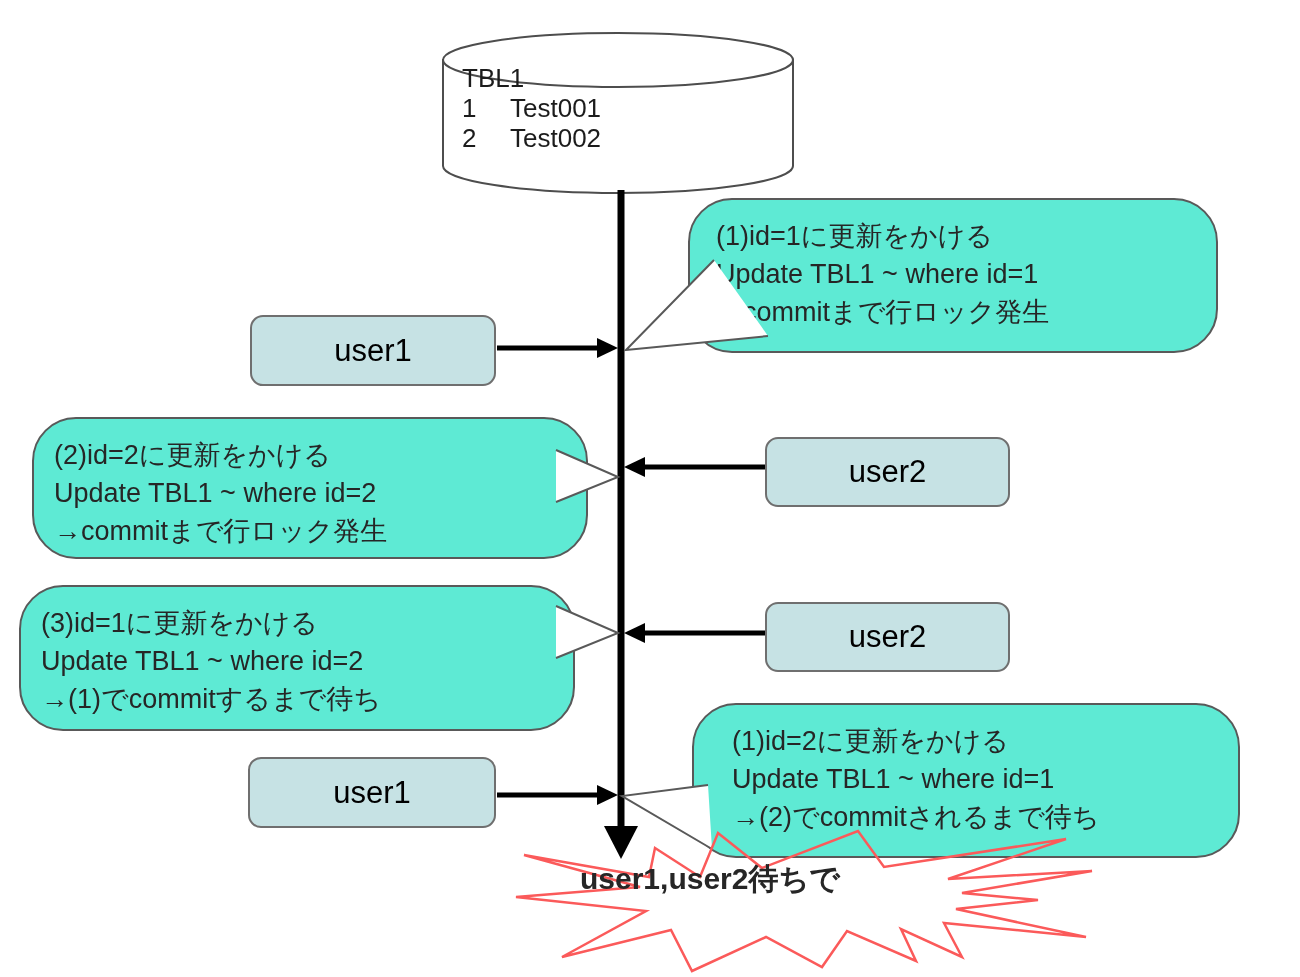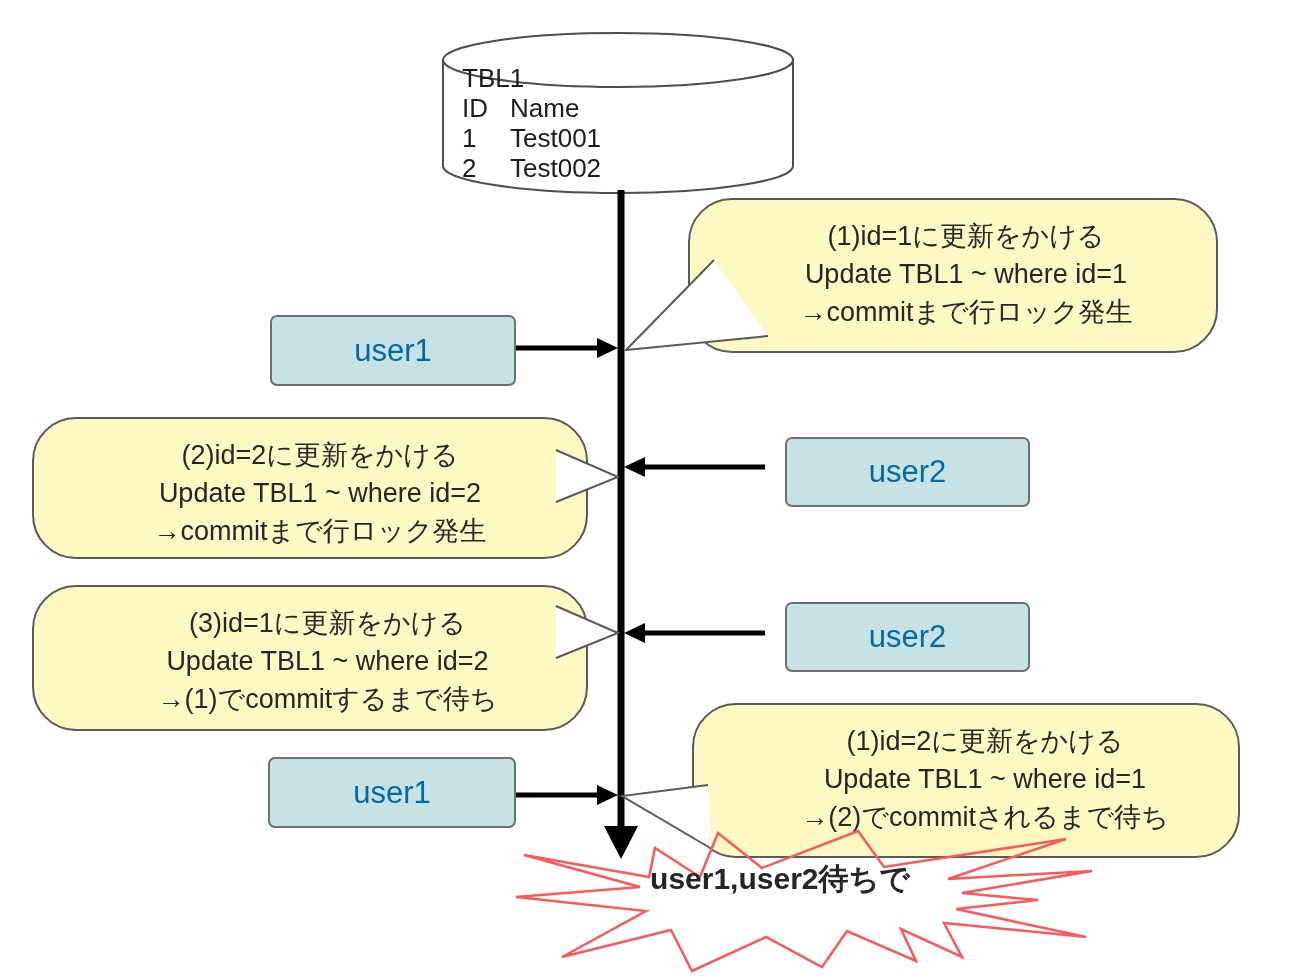--- a/index.html
+++ b/index.html
@@ -19,50 +19,50 @@
     font-size:26px;line-height:30px;color:#1c1c1c;z-index:2;
   }
   .db-row{display:flex;}
   .db-row .c1{width:48px;flex:0 0 48px;}
 
   
   .actor{
     position:absolute;
     background:#c6e2e4;
     border:2.5px solid #6f6f6f;
-    border-radius:7px;
+    border-radius:13px;
     display:flex;align-items:center;justify-content:center;
-    font-size:31px;color:#0369a1;
-    box-sizing:border-box;z-index:2;margin-left:20px;
+    font-size:31px;color:#000000;
+    box-sizing:border-box;z-index:2;
   }
   .actor-u1t{left:250px;top:315px;width:246px;height:71px;}
   .actor-u2a{left:765px;top:437px;width:245px;height:70px;}
   .actor-u2b{left:765px;top:602px;width:245px;height:70px;}
   .actor-u1b{left:248px;top:757px;width:248px;height:71px;}
 
   
   .callout{
     position:absolute;
-    background:#fef9c3;
+    background:#5eead4;
     border:2px solid #595959;
     border-radius:44px;
     box-sizing:border-box;
     font-size:27px;line-height:38px;color:#262626;
-    padding-top:17px;z-index:2;text-align:center;
+    padding-top:17px;z-index:2;
   }
   .callout div{white-space:nowrap;}
   .co1{left:688px;top:198px;width:530px;height:155px;padding-left:26px;}
   .co2{left:32px;top:417px;width:556px;height:142px;padding-left:20px;}
-  .co3{left:32px;top:585px;width:556px;height:146px;padding-left:35px;}
+  .co3{left:19px;top:585px;width:556px;height:146px;padding-left:20px;}
   .co4{left:692px;top:703px;width:548px;height:155px;padding-left:38px;}
 
   
   .burst-text{
     position:absolute;left:580px;top:855px;width:400px;
-    text-align:center;font-size:30px;line-height:47px;color:#262626;z-index:5;
+    text-align:left;font-size:30px;line-height:47px;color:#262626;z-index:5;
   }
   .burst-text .b1{font-weight:bold;}
 </style>
 </head>
 <body>
 
 <div class="stage">
 
   <svg class="layer z1" width="1300" height="977" viewBox="0 0 1300 977">
 
@@ -80,24 +80,20 @@
 
     <line x1="765" y1="633" x2="643" y2="633" stroke="#000000" stroke-width="5"></line>
     <polygon points="645,623 645,643 624,633" fill="#000000"></polygon>
 
     <line x1="497" y1="795" x2="600" y2="795" stroke="#000000" stroke-width="5"></line>
     <polygon points="597,785 597,805 618,795" fill="#000000"></polygon>
   </svg>
 
   <div class="db-text">
     <div class="db-title">TBL1</div>
-    <div class="db-row">
-      <span class="c1">ID</span>
-      <span>Name</span>
-    </div>
     <div class="db-row">
       <span class="c1">1</span>
       <span>Test001</span>
     </div>
     <div class="db-row">
       <span class="c1">2</span>
       <span>Test002</span>
     </div>
   </div>
 

